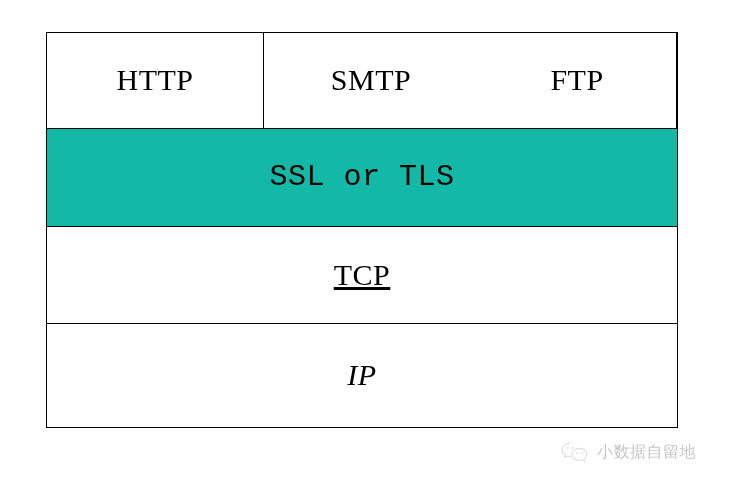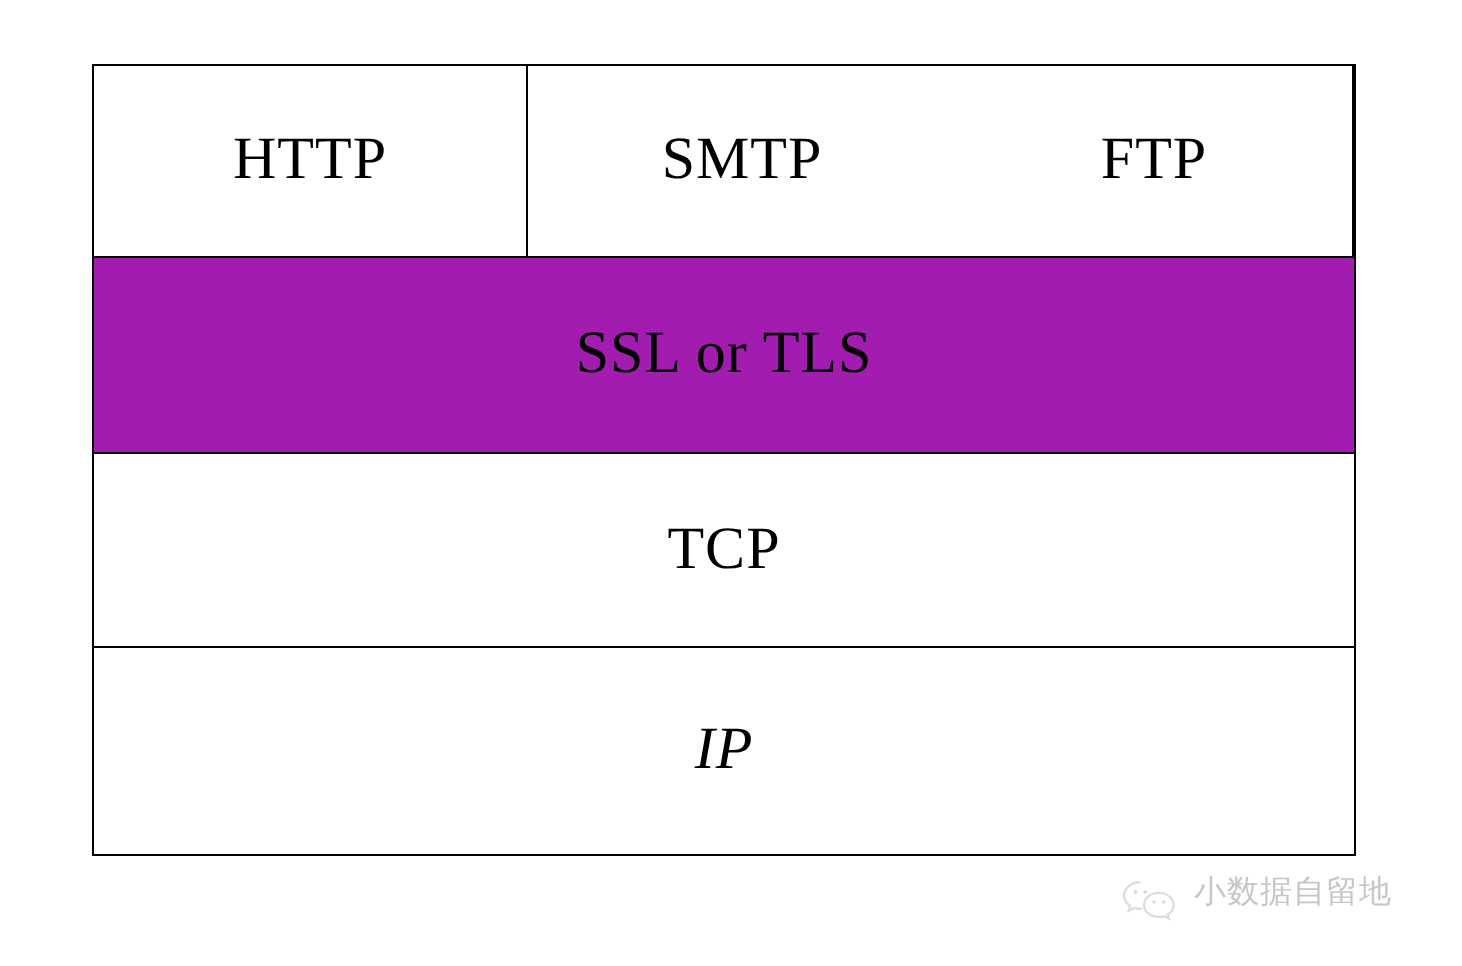--- a/index.html
+++ b/index.html
@@ -33,21 +33,21 @@
     box-sizing: border-box;
     display: flex;
     flex-direction: row;
     width: 100%;
     position: relative;
   }
 
   
   .row-application { height: 96px; border-bottom: 1.5px solid #000000; }
   .row-security    { height: 99px; border-bottom: 1.5px solid #000000; }
-  .row-transport   { height: 97px; border-bottom: 1.5px solid #000000; }
+  .row-transport   { height: 97px; border-bottom: 1.5px solid #000000; text-decoration: underline; }
   .row-network     { height: 104px; font-style: italic; }
 
   .stack-cell {
     box-sizing: border-box;
     display: flex;
     align-items: center;
     justify-content: center;
     text-align: center;
     color: #000000;
     font-size: 30px;
@@ -56,30 +56,32 @@
     font-family: "Liberation Serif", "DejaVu Serif", serif;
   }
 
   .cell-http { width: 217px; border-right: 1.5px solid #000000; }
   .cell-ftp  { width: 199px; border-right: 1.5px solid #000000; }
   .cell-smtp { flex: 1 1 auto; }
 
   .cell-full { width: 100%; }
 
   .cell-ssl {
-    background: #a21caf;
+    background: #14b8a6;
+    font-family: Liberation Mono, monospace;
   }
 
   #watermark {
     position: absolute;
     left: 560px;
     top: 438px;
     height: 28px;
     display: flex;
     flex-direction: row;
+    align-items: center;
     gap: 7px;
     user-select: none;
   }
 
   #watermark .wm-icon {
     width: 30px;
     height: 24px;
     display: block;
     opacity: 0.72;
   }

